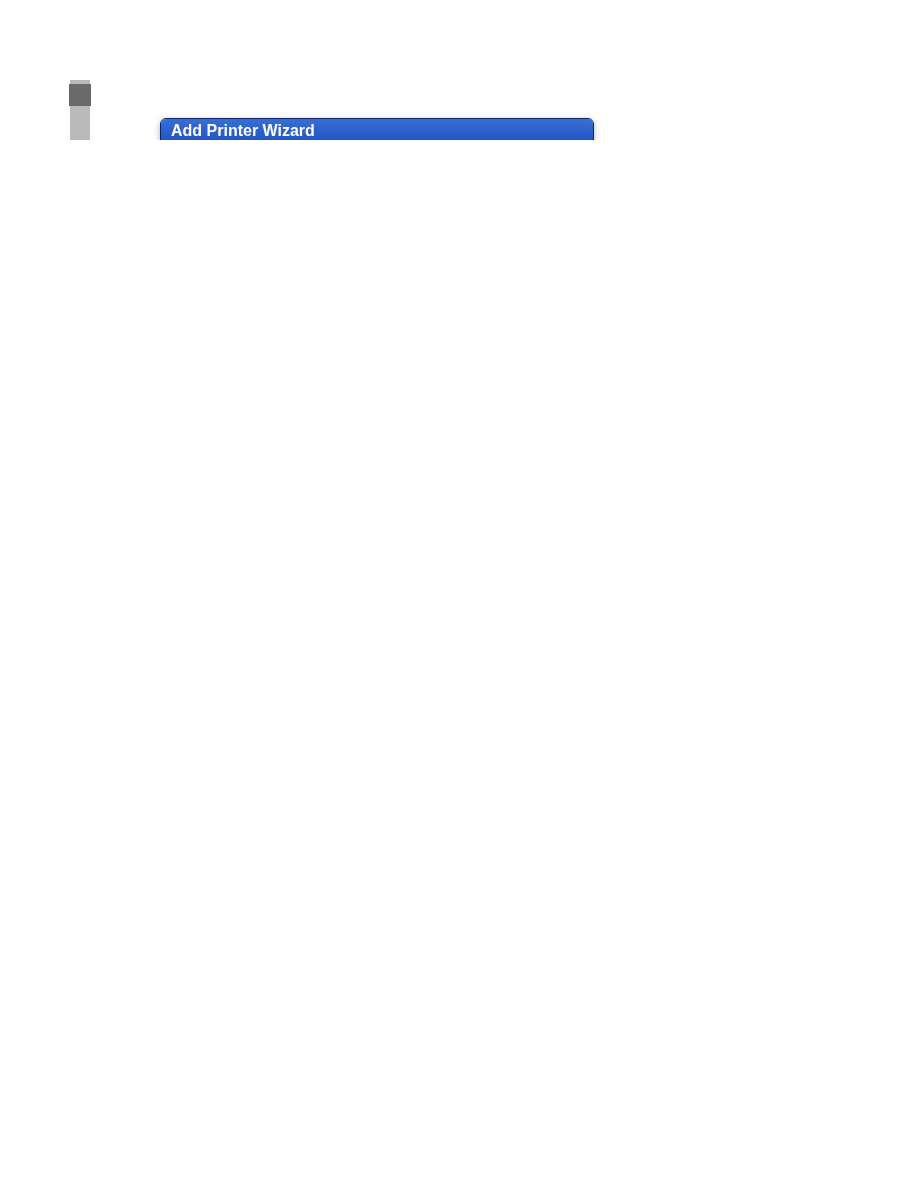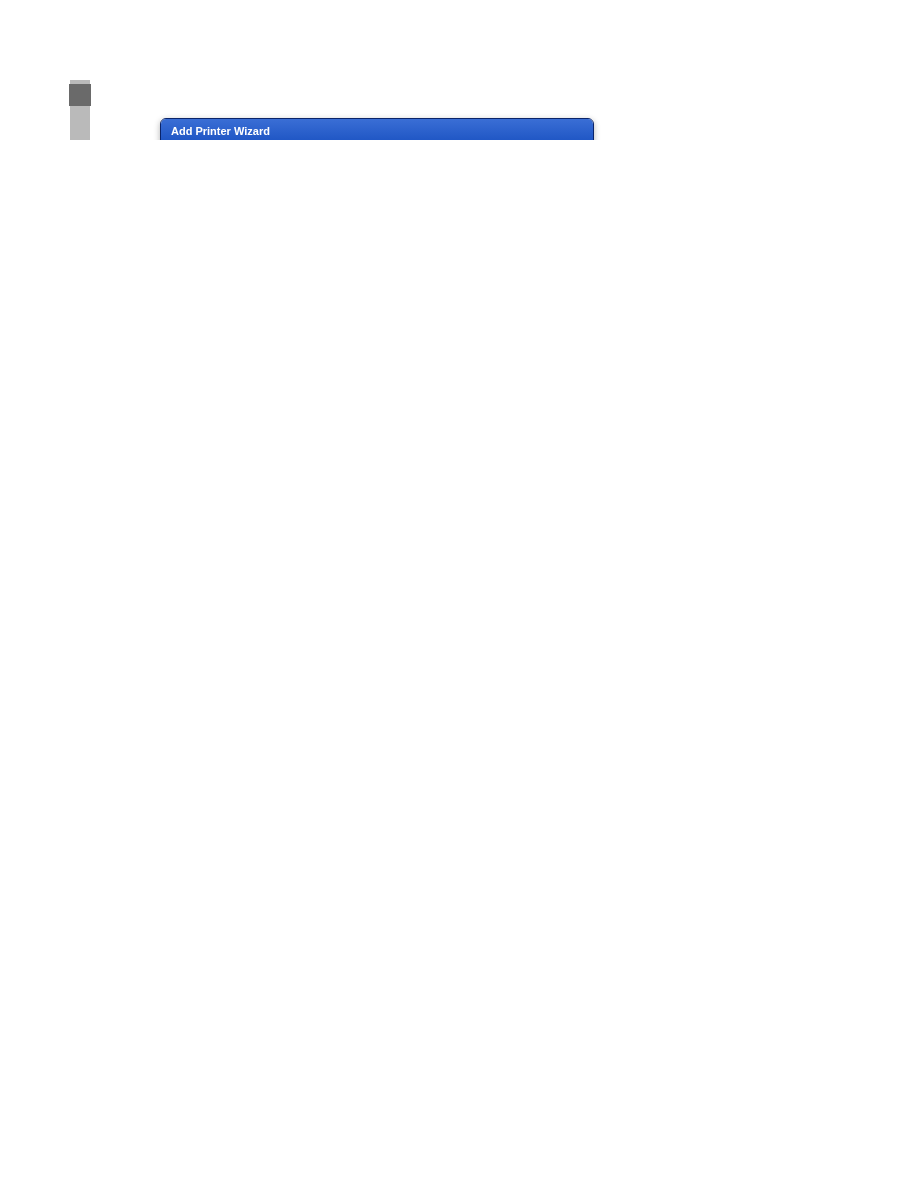--- a/index.html
+++ b/index.html
@@ -51,21 +51,21 @@
     background: #f0eee2;
     border: 1px solid #0a246a;
     border-radius: 6px;
     box-shadow: 0 2px 6px rgba(0,0,0,0.3);
     overflow: hidden;
   }
   .titlebar {
     background: linear-gradient(#3a6ed5, #1d54c3);
     color: #fff;
     font-weight: bold;
-    font-size: 11px;
+    font-size: 16px;
     padding: 4px 10px;
     height: 24px;
     line-height: 16px;
   }
   .header-area {
     background: #fff;
     border-bottom: 1px solid #bbb;
     padding: 8px 12px 10px 14px;
     position: relative;
     min-height: 48px;

